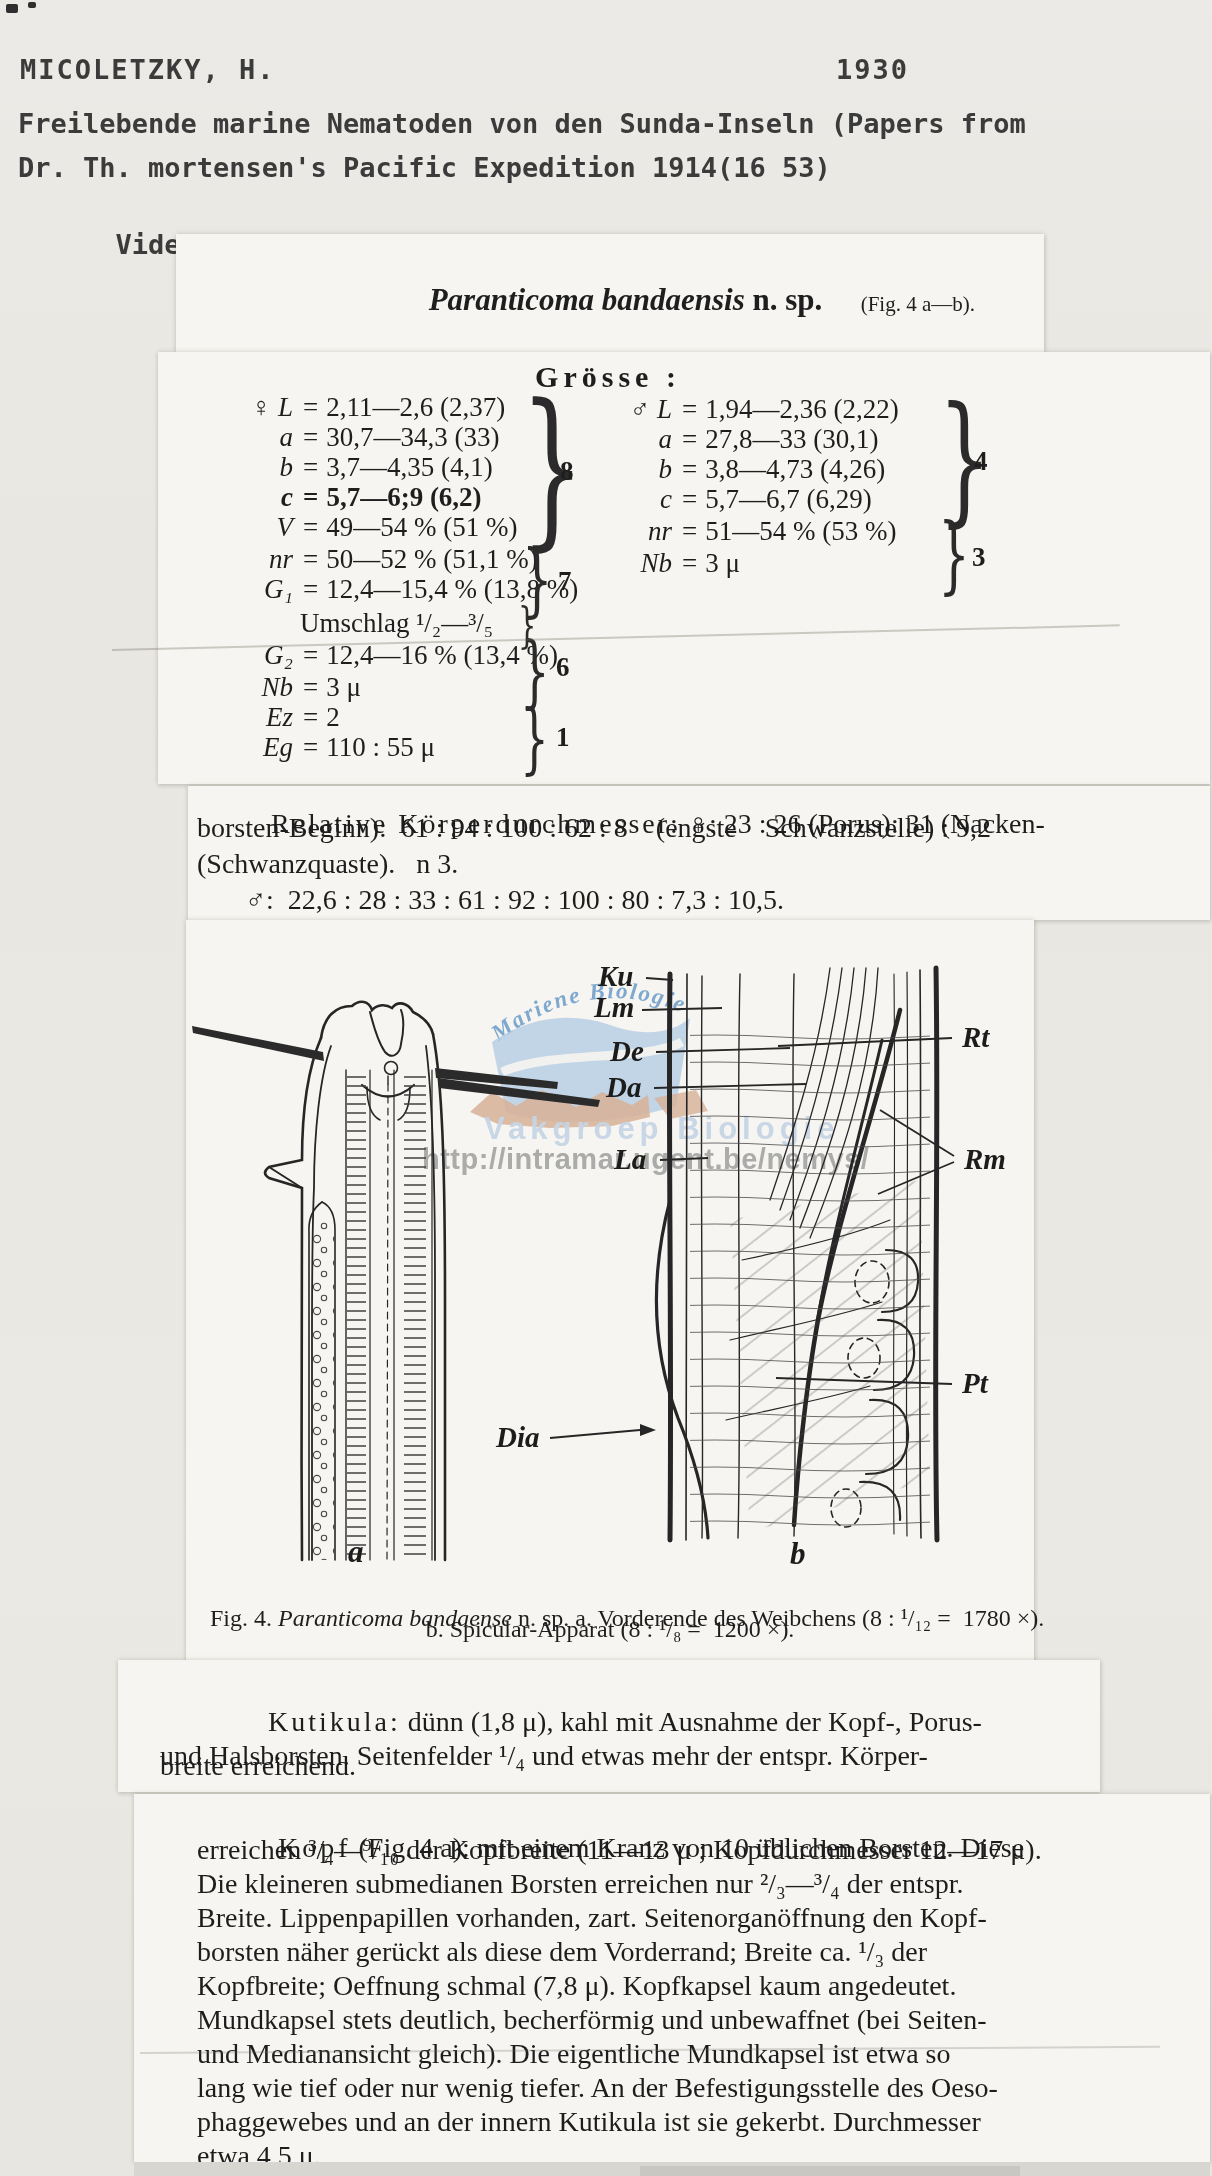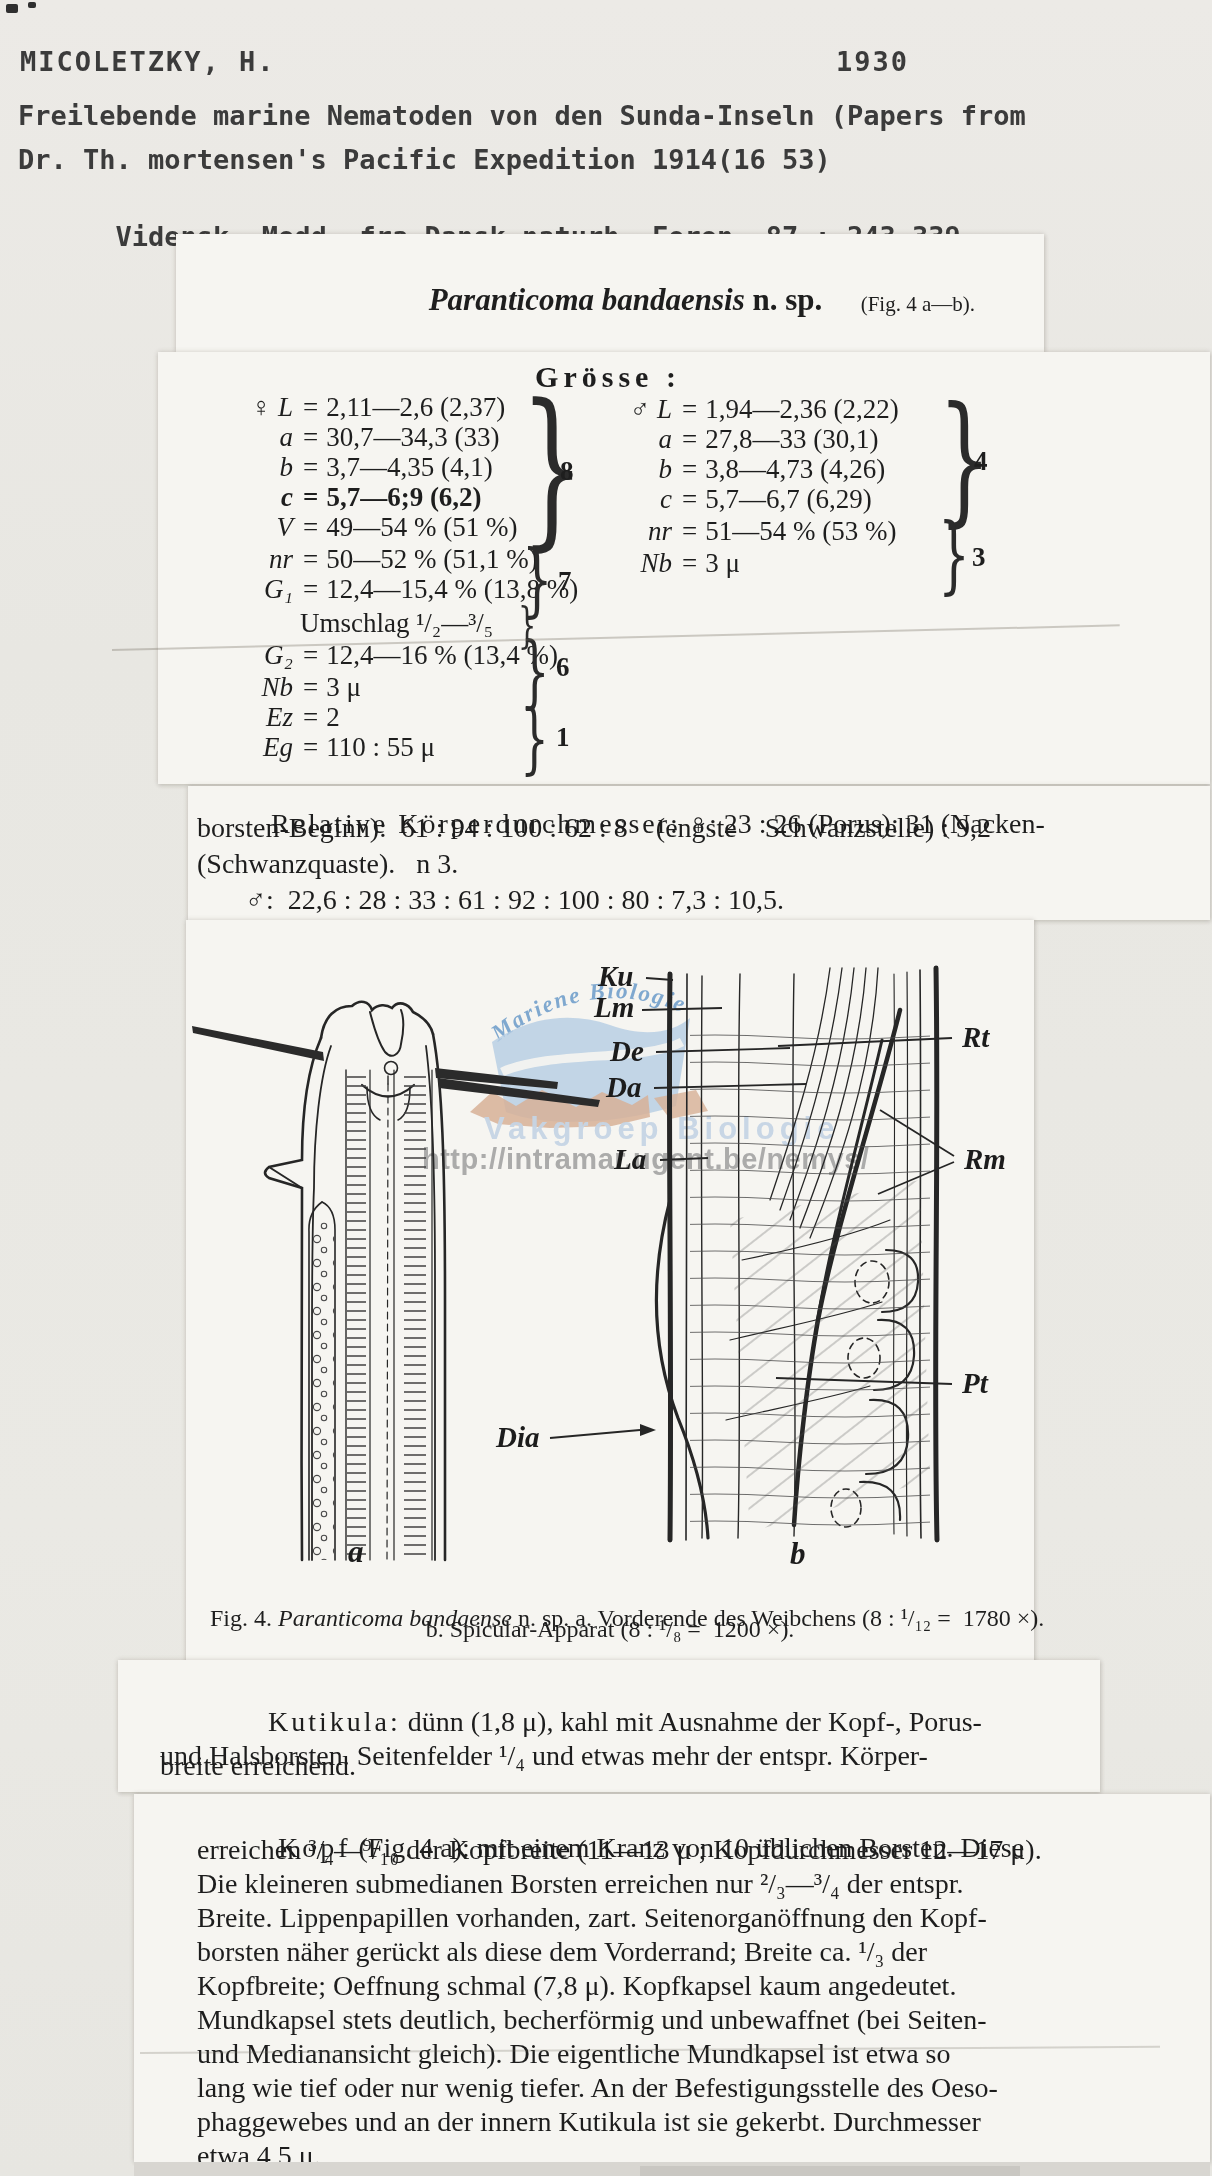--- a/index.html
+++ b/index.html
@@ -5,21 +5,21 @@
   html,body { margin:0; padding:0; }
   body { background:#dddcd7; }
   .page {
     position:relative; width:1212px; height:2176px; margin:0 auto;
     background:#e9e8e3;
     background-image:linear-gradient(180deg,#eceae6 0%,#e8e7e2 30%,#eae9e4 70%,#e7e6e1 100%);
     overflow:hidden;
     font-family:"Liberation Serif","DejaVu Serif",serif;
     color:#1e1e1e;
   }
-  .abs { position:absolute; }
+  .abs { position:absolute;margin-top:8px; }
   
   .typed { font-family:"DejaVu Sans Mono","Liberation Mono",monospace; font-weight:600; color:#3b3b3b; font-size:27px; white-space:pre; }
   
   .slip { position:absolute; background:#f6f5f1; box-shadow:0 0 5px rgba(70,62,48,.20), 1px 2px 4px rgba(70,62,48,.12); }
   
   .pline { position:absolute; font-size:28px; line-height:32px; white-space:pre; color:#1d1d1d; }
   .sp3 { letter-spacing:3px;text-align:right; }
   .sp4 { letter-spacing:4px; }
   .italic { font-style:italic; }
   .title-line { position:absolute; left:176px; width:868px; text-align:center; font-size:31px; font-weight:bold; white-space:pre; }

